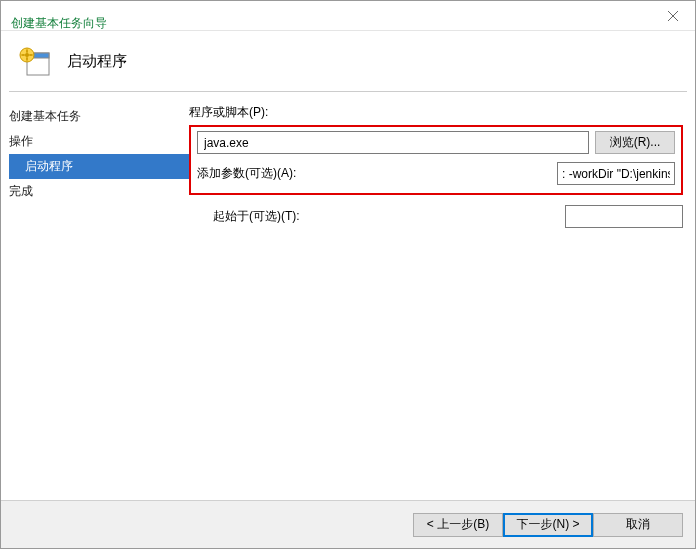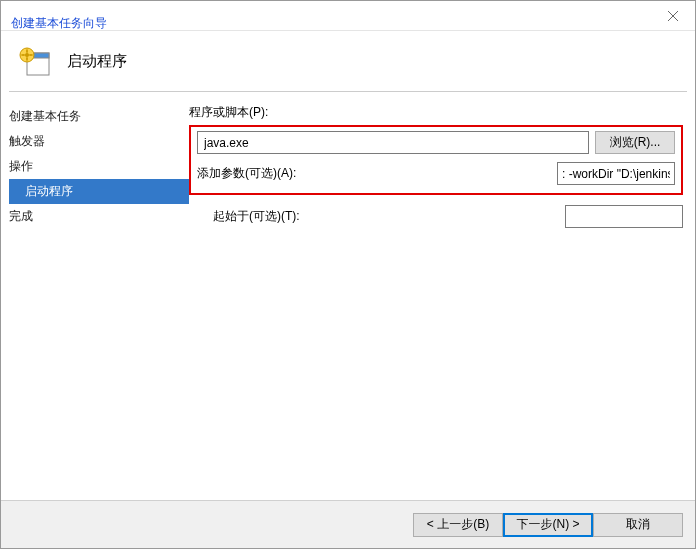--- a/index.html
+++ b/index.html
@@ -21,21 +21,21 @@
     }
     .titlebar {
       height: 30px;
       background: #fff;
       display: flex;
       align-items: center;
       padding: 0 0 0 10px;
       border-bottom: 1px solid #e5e5e5;
       position: relative;
     }
-    .titlebar-text { color: #1d4ed8; font-size: 12px; margin-top: 15px; }
+    .titlebar-text { color: #15803d; font-size: 12px; margin-top: 15px; }
     .close-x {
       position: absolute;
       right: 0; top: 0;
       width: 45px; height: 29px;
       display: flex;
       align-items: center;
       justify-content: center;
       color: #666;
       font-size: 14px;
     }
@@ -186,21 +186,20 @@
       </svg>
     </div>
     <div class="header-title">启动程序</div>
   </div>
 
   <div class="divider"></div>
 
   <div class="body">
     <div class="sidebar">
       <div class="sidebar-item">创建基本任务</div>
-      <div class="sidebar-item">触发器</div>
       <div class="sidebar-item">操作</div>
       <div class="sidebar-item sub active">启动程序</div>
       <div class="sidebar-item">完成</div>
     </div>
 
     <div class="main">
       <div class="label">程序或脚本(P):</div>
       <div class="highlight-box">
         <div class="row-program">
           <input class="input-text" style="flex: 1 1 0%;" value="java.exe">

